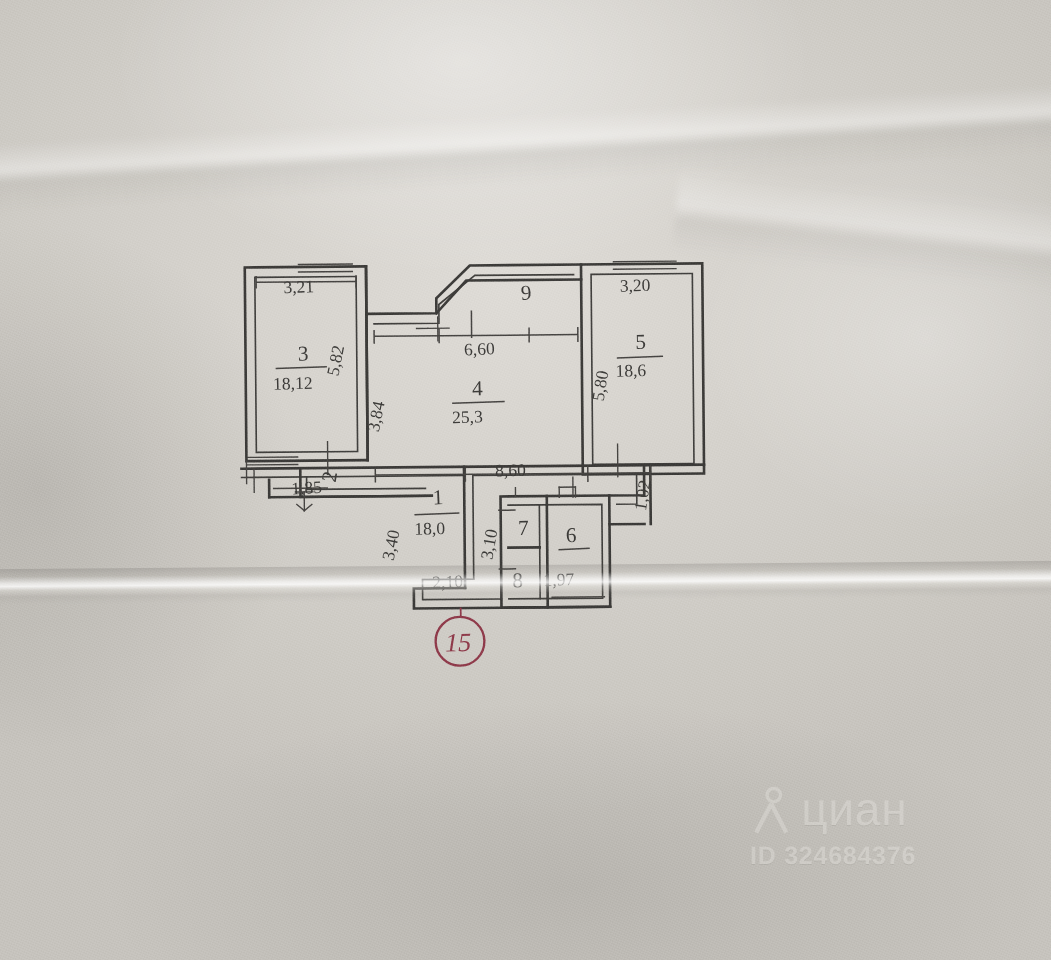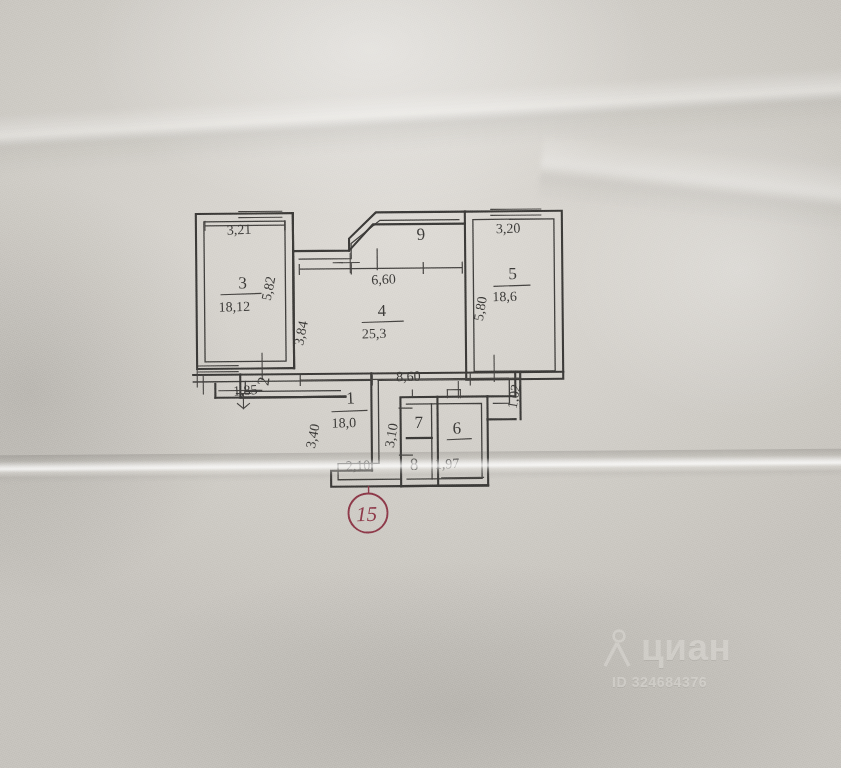--- a/index.html
+++ b/index.html
@@ -68,25 +68,25 @@
     position:absolute;left:600px;top:628px;width:230px;height:92px;
     pointer-events:none;
     opacity:.30;
     color:#f2f0ec;
     text-shadow:0 1px 0 rgba(90,88,84,.35);
   }
   #wm .wm-row{display:flex;align-items:center;gap:7px;}
   #wm .wm-logo{width:34px;height:40px;position:relative;flex:0 0 auto;}
   #wm .wm-name{
     font-family:"Liberation Sans", sans-serif;
-    font-size:37px;font-weight:700;letter-spacing:.5px;line-height:40px;
+    font-size:37px;font-weight:400;letter-spacing:.5px;line-height:40px;
   }
   #wm .wm-id{
     font-family:"Liberation Sans", sans-serif;
-    font-size:14px;font-weight:700;letter-spacing:.6px;margin-top:6px;margin-left:12px;
+    font-size:20px;font-weight:700;letter-spacing:.6px;margin-top:6px;
   }
 </style>
 </head>
 <body>
 
 <div id="sheet">
 
   <div class="blob" style="left:90px;top:-120px;width:560px;height:340px;background:radial-gradient(closest-side,rgba(255,255,255,.40),rgba(255,255,255,0));"></div>
   <div class="blob" style="left:-180px;top:180px;width:420px;height:420px;background:radial-gradient(closest-side,rgba(90,88,84,.16),rgba(0,0,0,0));"></div>
   <div class="blob" style="left:80px;top:560px;width:760px;height:300px;background:radial-gradient(closest-side,rgba(90,88,84,.13),rgba(0,0,0,0));"></div>

